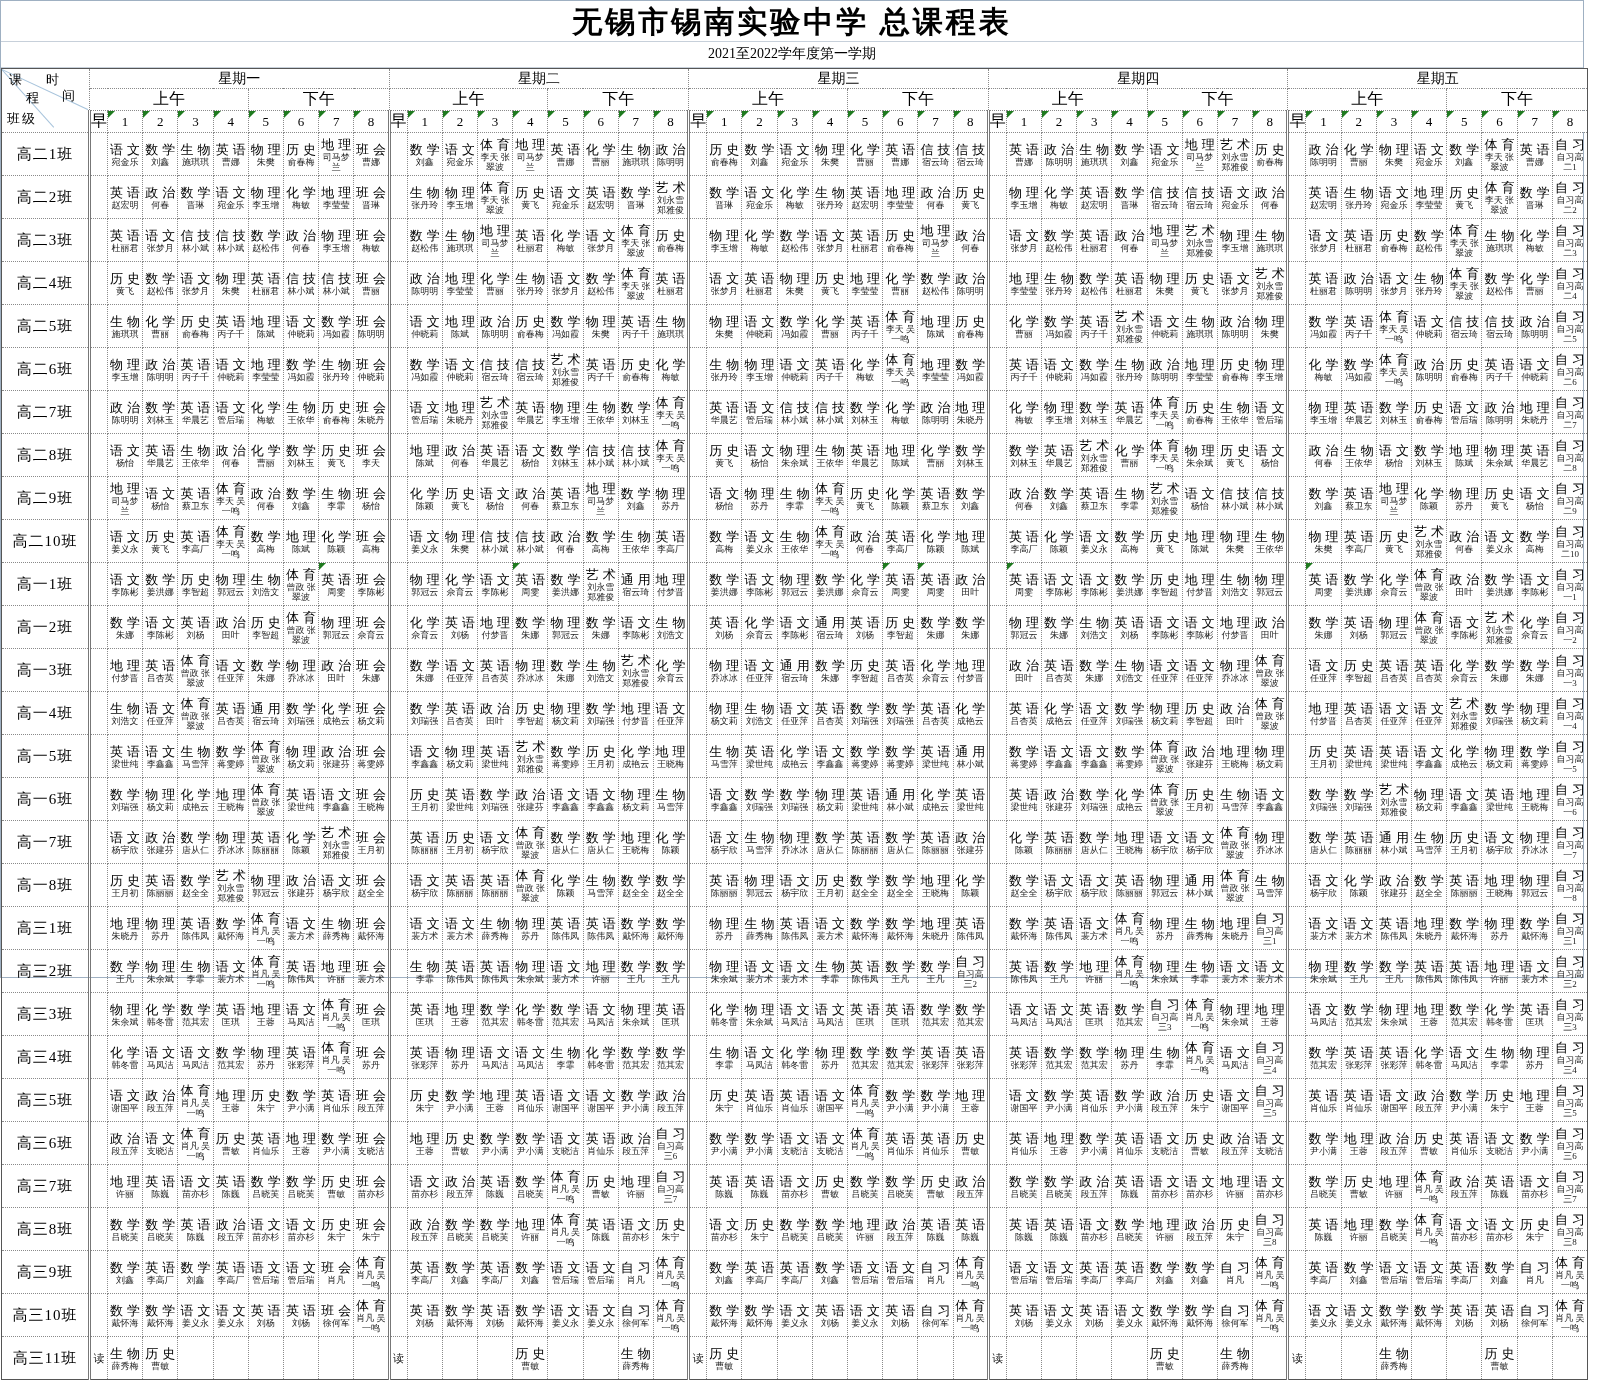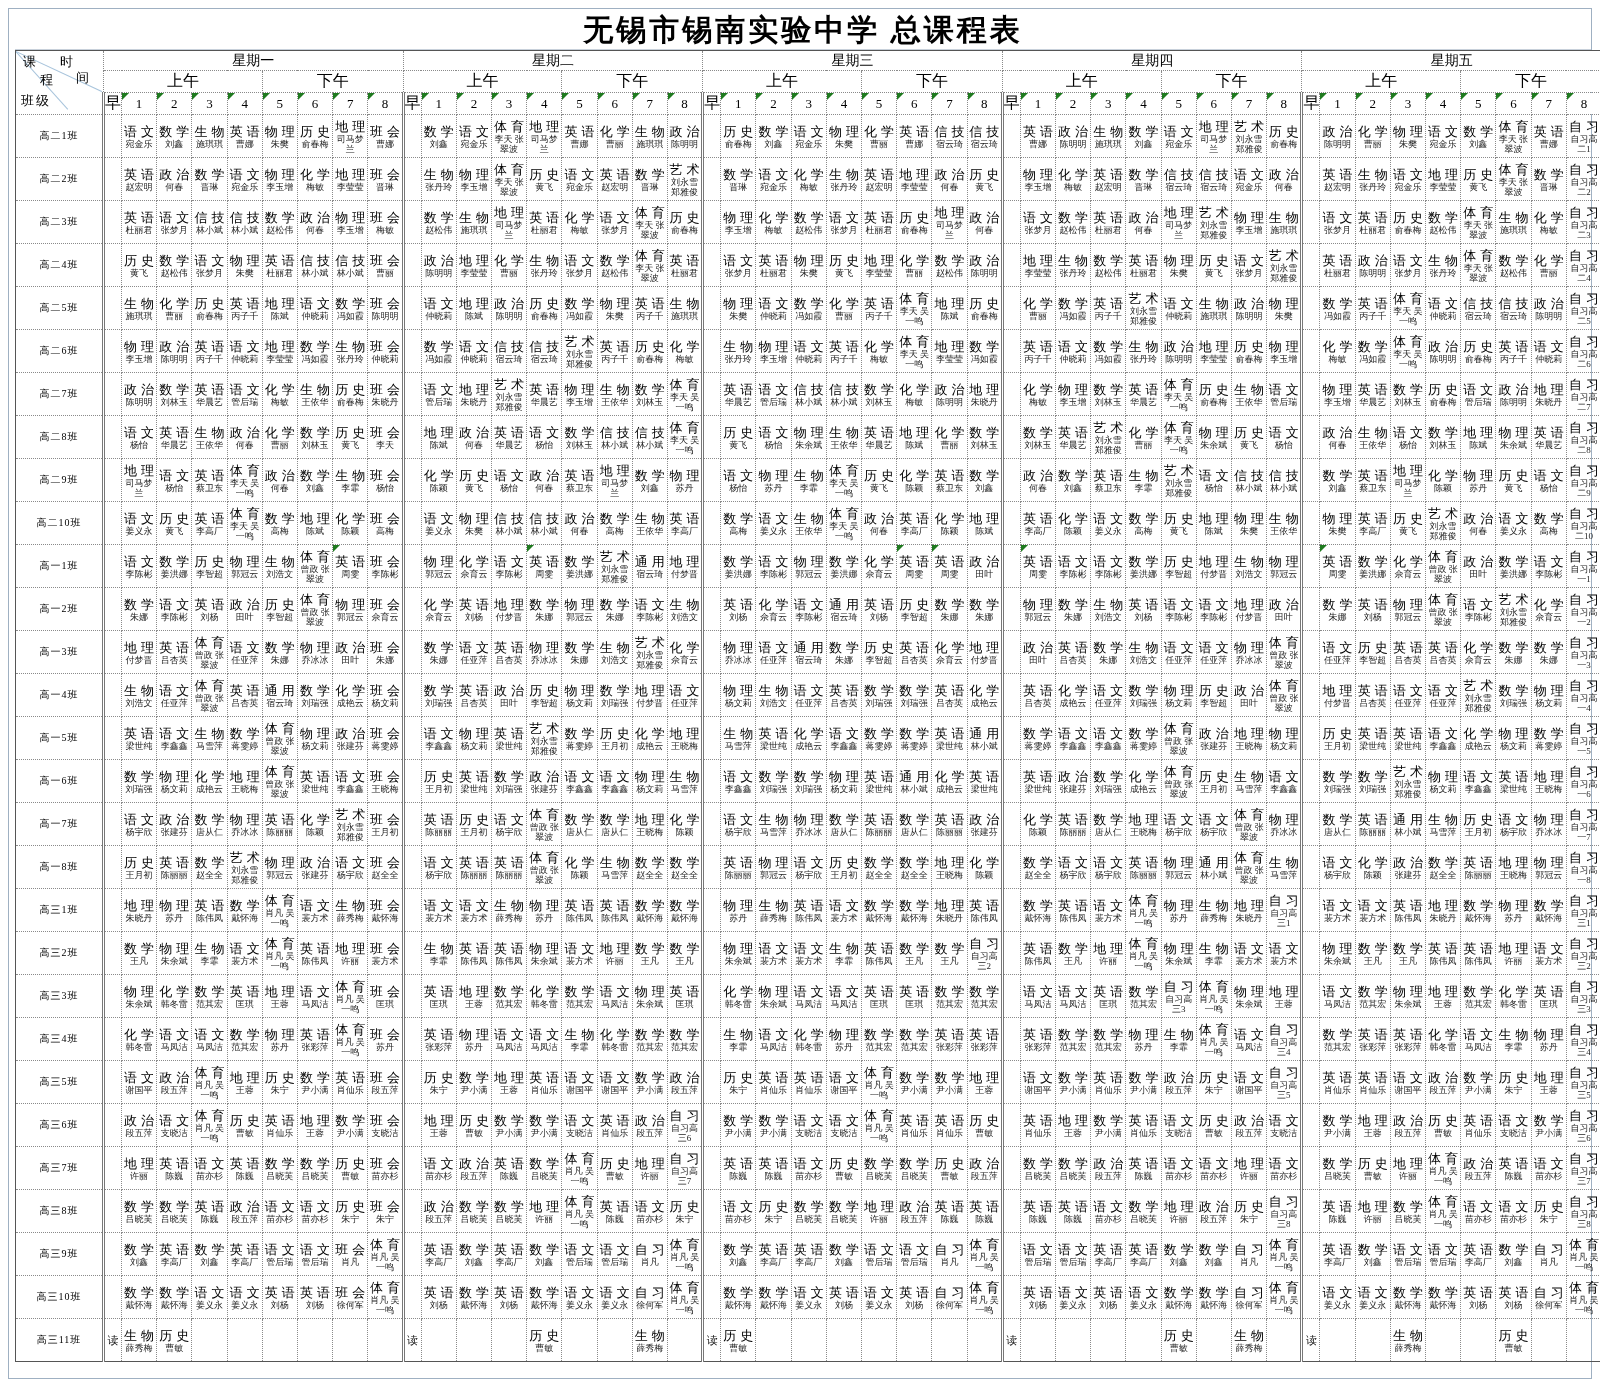--- a/index.html
+++ b/index.html
@@ -1,17 +1,17 @@
 <!DOCTYPE html>
 <html><head>
 <meta charset="utf-8">
 <style>
   html,body{margin:0;padding:0;background:#fff;}
   body{width:1600px;height:1387px;font-family:"Liberation Sans","DejaVu Sans",sans-serif;color:#000;}
-  .sheet{position:relative;box-sizing:border-box;width:1584px;height:1371px;margin:8px;border:1px solid #9fb0c2;background:#fff;padding-left:6px;}
+  .sheet{position:relative;box-sizing:border-box;width:1584px;height:978px;margin:0;border:1px solid #9fb0c2;background:#fff;}
   .titlebar{height:40px;border-bottom:1px solid #c7d0da;text-align:center;}
   .titlebar h1{margin:0;line-height:42px;font-family:"Liberation Serif","DejaVu Serif",serif;font-weight:bold;font-size:30px;letter-spacing:3px;}
   .subtitlebar{height:25px;border-bottom:1px solid #c7d0da;text-align:center;font-size:14px;line-height:24px;font-family:"Liberation Serif","DejaVu Serif",serif;}
   table{border-collapse:collapse;table-layout:fixed;width:100%;border:1px solid #555;}
   th,td{border:1px dotted #8a8a8a;padding:0;overflow:hidden;box-sizing:border-box;vertical-align:middle;}
   thead th{font-weight:normal;background:#fff;}
   .rowday{height:20px;font-size:14px;font-family:"Liberation Serif","DejaVu Serif",serif;}
   .rowampm{height:17px;font-size:16px;font-family:"Liberation Serif","DejaVu Serif",serif;}
   .rowperiods{height:18px;}
   th.early-h,td.early{border-left:3px double #777;}
@@ -19,33 +19,34 @@
   .mark{position:absolute;top:0;left:0;width:0;height:0;border-top:7px solid #1f7a1f;border-right:7px solid transparent;}
   .corner{position:relative;width:88px;}
   .diag{position:absolute;left:0;top:0;background:#a8c4dc;height:1px;transform-origin:0 0;}
   .d1{width:98px;transform:rotate(25deg);}
   .d2{width:78px;transform:rotate(48deg);}
   .corner span{position:absolute;font-size:13px;line-height:13px;}
   .c1{left:7px;top:4px;}  .c2{left:44px;top:4px;}
   .c3{left:24px;top:22px;} .c4{left:60px;top:20px;}
   .c5{left:5px;top:43px;letter-spacing:2px;}
   tbody tr{height:43px;}
-  th.clabel{font-size:10px;letter-spacing:1px;font-family:"Liberation Serif","DejaVu Serif",serif;font-weight:normal;}
+  th.clabel{font-size:15px;letter-spacing:1px;font-family:"Liberation Serif","DejaVu Serif",serif;font-weight:normal;}
   td.early{font-size:11px;text-align:center;color:#111;}
   td.cell{position:relative;text-align:center;}
   .sub{display:block;font-family:"Liberation Serif","DejaVu Serif",serif;font-size:13px;line-height:15px;letter-spacing:4px;margin-right:-4px;white-space:nowrap;}
   .tea{display:block;font-family:"Liberation Serif","DejaVu Serif",serif;font-size:9px;line-height:10px;color:#222;margin:0 1px;}
 </style>
 </head>
 <body>
 
 <div class="sheet">
   <div class="titlebar">
     <h1>无锡市锡南实验中学  总课程表</h1>
   </div>
+  <div class="subtitlebar">2021至2022学年度第一学期</div>
   <table>
       <colgroup>
         <col style="width: 88px;">
         <col style="width: 18px;">
         <col style="width: 35.2px;">
         <col style="width: 35.2px;">
         <col style="width: 35.2px;">
         <col style="width: 35.2px;">
         <col style="width: 35.2px;">
         <col style="width: 35.2px;">

